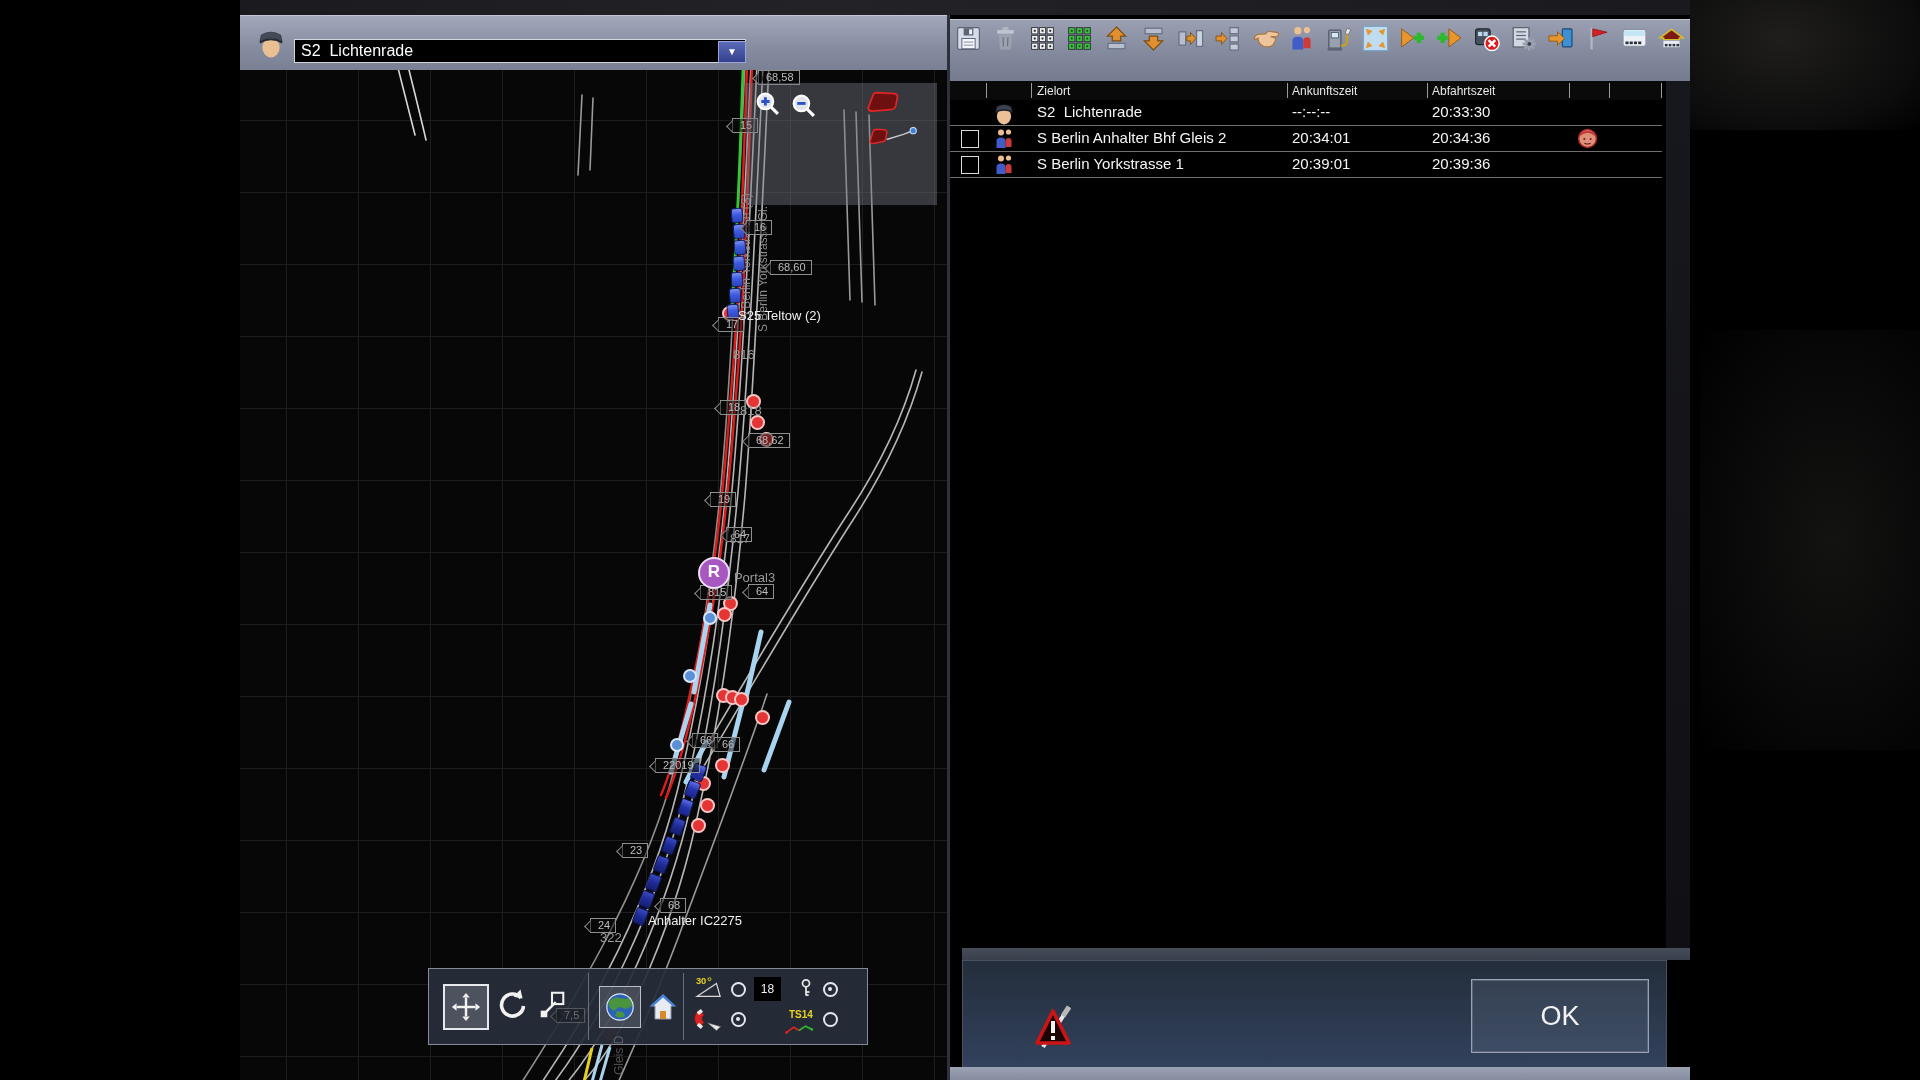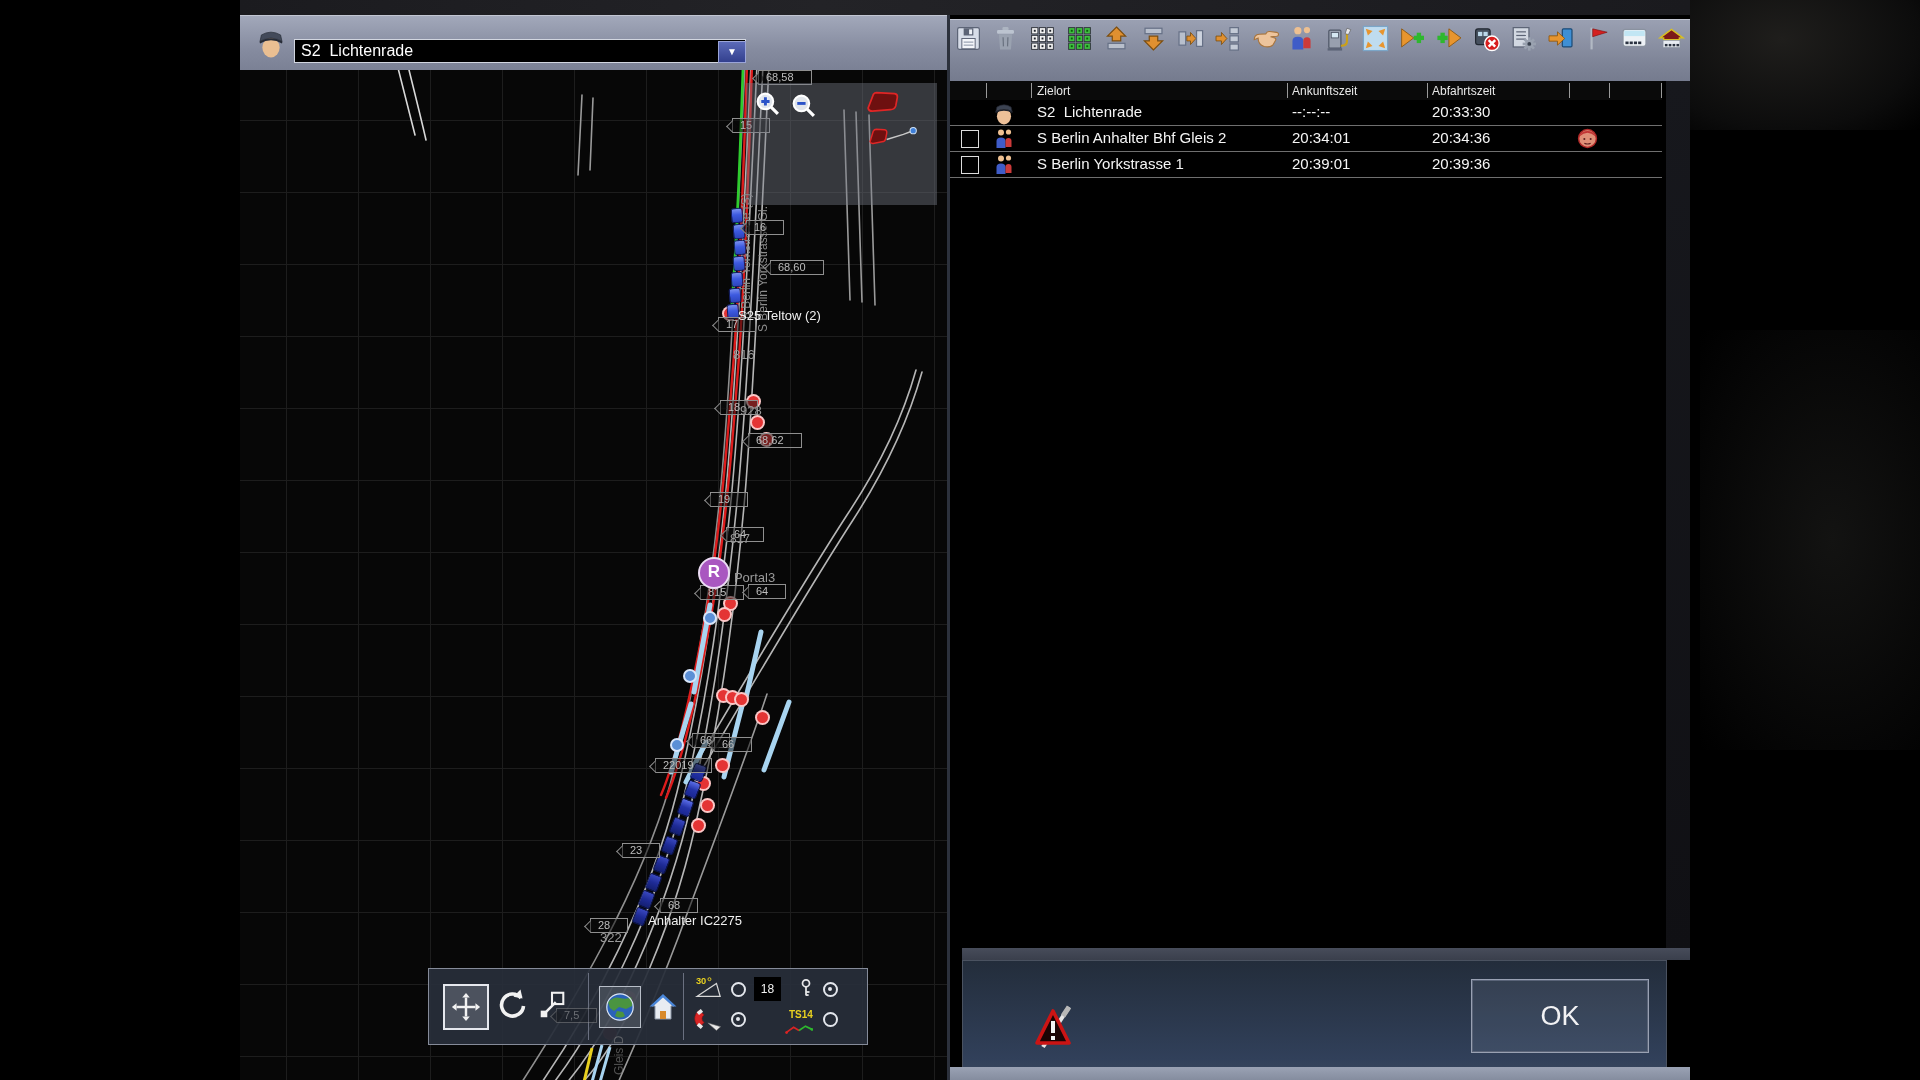--- a/index.html
+++ b/index.html
@@ -17,21 +17,21 @@
   #train-select{left:54px;top:23px;width:452px;height:24px;background:#000;border:1px solid #d2d6e0;
     color:#fff;font-size:16px;line-height:22px;padding-left:6px;white-space:pre;box-sizing:border-box;}
   #train-select-btn{left:478px;top:25px;width:26px;height:20px;background:linear-gradient(#5b6ab8,#33408e);
     border:1px solid #9aa4d8;color:#fff;font-size:10px;text-align:center;line-height:19px;}
   
   #map{left:240px;top:70px;width:707px;height:1010px;background-color:#070707;overflow:hidden;
     background-image:linear-gradient(#1d1d1d 1px,transparent 1px),linear-gradient(90deg,#1d1d1d 1px,transparent 1px);
     background-size:72px 72px;background-position:-26px -22px;}
   #tracks{left:0;top:0;}
   .tag{position:absolute;border:1px solid #8f8f8f;background:rgba(10,10,10,.5);color:#bdbdbd;
-    font-size:11px;line-height:13px;padding:0 17px 0 7px;white-space:nowrap;z-index:4;}
+    font-size:11px;line-height:13px;padding:0 5px 0 7px;white-space:nowrap;z-index:4;}
   .tag::before{content:'';position:absolute;left:-4.6px;top:2.6px;width:8px;height:8px;
     border-left:1px solid #8f8f8f;border-bottom:1px solid #8f8f8f;background:rgba(10,10,10,.5);
     transform:rotate(45deg);}
   .maptext{position:absolute;white-space:nowrap;z-index:4;}
   .vlabel{position:absolute;color:#8d8d8d;font-size:12px;white-space:nowrap;
     transform:rotate(-90deg);transform-origin:0 0;z-index:2;}
   .dot{position:absolute;border-radius:50%;z-index:3;box-sizing:border-box;}
   .dot.red{background:#e43434;border:2px solid rgba(255,225,225,.85);}
   .dot.blue{background:#5b8fd6;border:2px solid rgba(230,240,255,.9);}
   .dot.dimred{background:#801d1d;border:1px solid rgba(160,60,60,.6);z-index:7;opacity:.8;}
@@ -142,24 +142,24 @@
         <div class="tag" style="left: 508px; top: 363px;">68,62</div>
         <div class="tag" style="left: 470px; top: 422px;">19</div>
         <div class="tag" style="left: 486px; top: 457px;">64</div>
         <div class="tag" style="left: 460px; top: 515px;">815</div>
         <div class="tag" style="left: 508px; top: 514px;">64</div>
         <div class="tag" style="left: 452px; top: 663px;">66</div>
         <div class="tag" style="left: 474px; top: 667px;">66</div>
         <div class="tag" style="left: 415px; top: 688px;">22019</div>
         <div class="tag" style="left: 382px; top: 773px;">23</div>
         <div class="tag" style="left: 420px; top: 828px;">68</div>
-        <div class="tag" style="left: 350px; top: 848px;">28</div>
+        <div class="tag" style="left: 350px; top: 848px;">24</div>
         <div class="tag" style="left: 316px; top: 938px; opacity: 0.45; z-index: 9;">7,5</div>
         <div class="maptext" style="left: 493px; top: 277px; color: rgb(154, 154, 154); font-size: 13px;">816</div>
-        <div class="maptext" style="left: 500px; top: 333px; color: rgb(154, 154, 154); font-size: 13px;">928</div>
+        <div class="maptext" style="left: 500px; top: 333px; color: rgb(154, 154, 154); font-size: 13px;">818</div>
         <div class="maptext" style="left: 490px; top: 462px; color: rgb(154, 154, 154); font-size: 12px;">817</div>
         <div class="maptext" style="left: 473px; top: 500px; color: rgb(154, 154, 154); font-size: 13px;">(S) Portal3</div>
         <div class="maptext" style="left: 360px; top: 860px; color: rgb(154, 154, 154); font-size: 13px;">322</div>
         <div class="maptext" style="left: 498px; top: 238px; color: rgb(240, 240, 240); font-size: 13px;">S25 Teltow (2)</div>
         <div class="maptext" style="left: 408px; top: 843px; color: rgb(240, 240, 240); font-size: 13px;">Anhalter IC2275</div>
         <div class="vlabel" style="left: 499px; top: 250px;">S Berlin Yorkstrasse (S)</div>
         <div class="vlabel" style="left: 516px; top: 262px;">S Berlin Yorkstrasse Gl.</div>
         <div class="vlabel" style="left: 372px; top: 1005px; z-index: 9; opacity: 0.55;">Gleis D</div>
         <div class="dot red" style="left: 481.5px; top: 235.5px; width: 15px; height: 15px;"></div>
         <div class="dot red" style="left: 505.5px; top: 323.5px; width: 15px; height: 15px;"></div>

